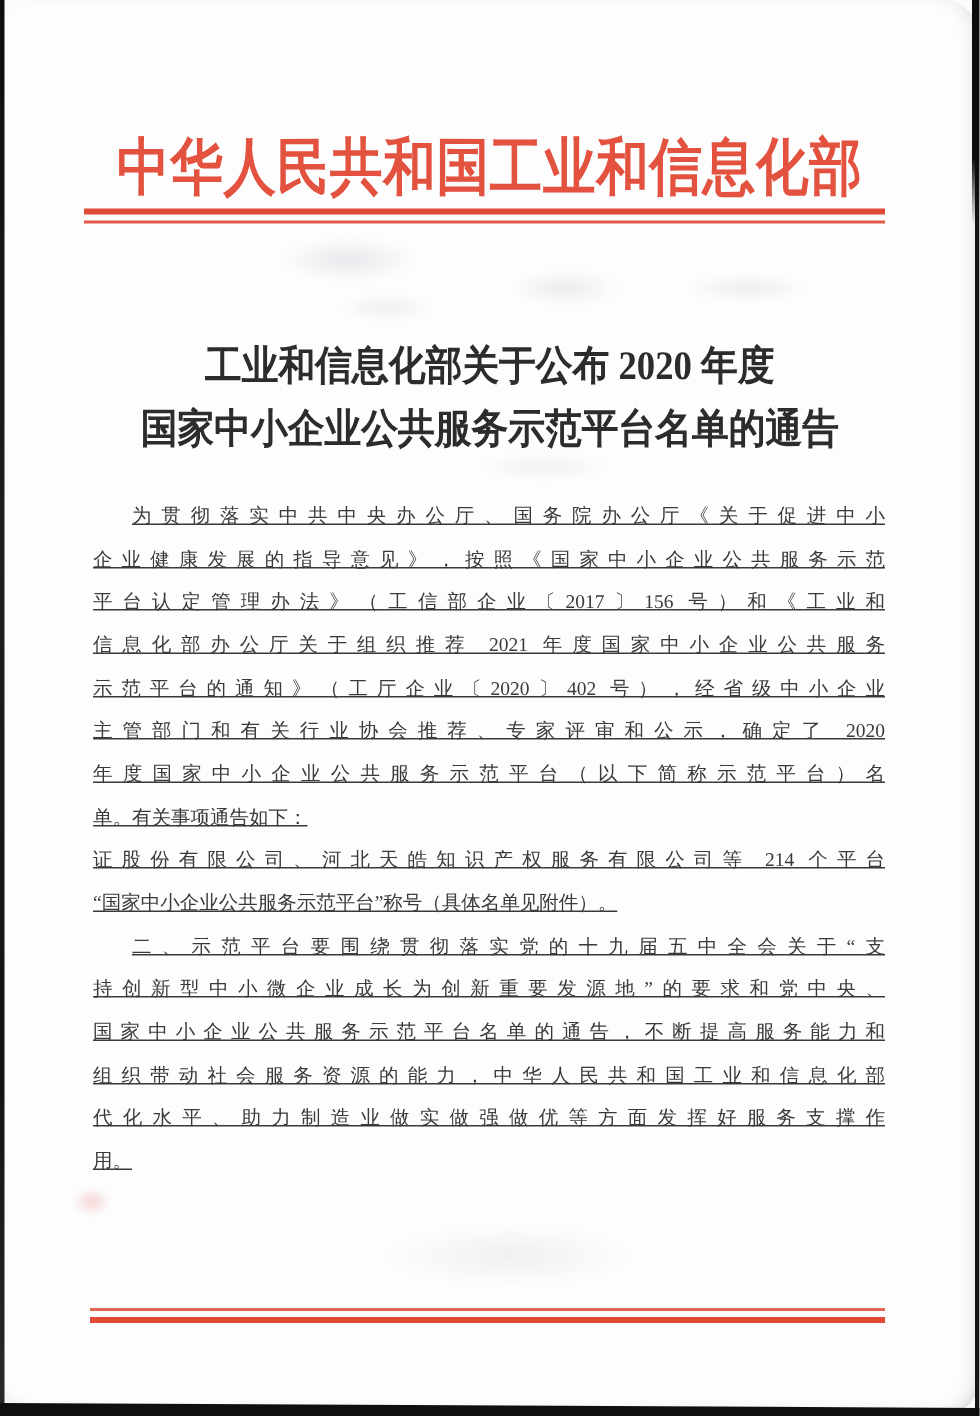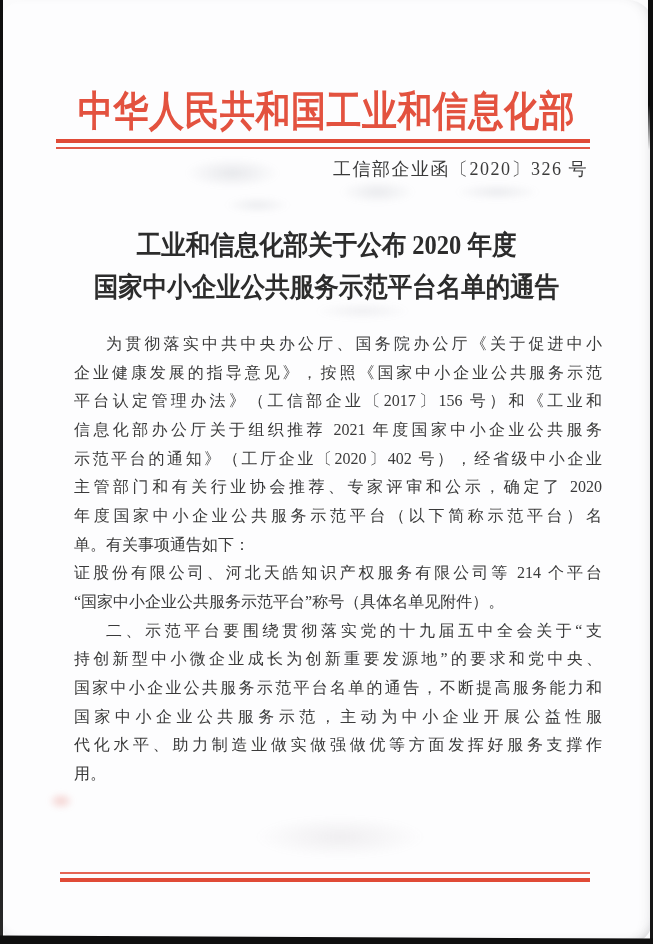--- a/index.html
+++ b/index.html
@@ -38,22 +38,22 @@
     font-size:18px;letter-spacing:1.5px;color:var(--ink,#3a3a3a);white-space:nowrap;
   }
   
   .doc-title{
     position:absolute;top:224px;left:0;width:100%;text-align:center;
     font-size:24.5px;line-height:37.6px;font-weight:700;color:var(--title-ink,#2c2c2c);
     transform:scaleY(1.1);transform-origin:center top;
   }
   
   .doc-body{
-    position:absolute;top:330px;left:74px;width:528px;
-    font-size:16px;line-height:28.68px;color:var(--ink,#3a3a3a);
+    position:absolute;top:330px;left:62px;width:528px;
+    font-size:13px;line-height:28.68px;color:var(--ink,#3a3a3a);text-decoration:underline;
   }
   .doc-body .line{
     text-align:justify;text-align-last:justify;text-justify:inter-character;
     word-break:break-all;white-space:nowrap0;height:28.68px;overflow:visible;
   }
   .doc-body .line.indent{text-indent:2em;}
   .doc-body .line.last{text-align-last:left;}
   
   .footer-rule{position:absolute;top:872px;left:60px;width:530px;}
   .footer-rule .thin{height:1.8px;background:var(--rule,#e04a37);opacity:.85;}
@@ -75,42 +75,41 @@
 <div class="page">
 
   <div class="masthead">中华人民共和国工业和信息化部</div>
 
   <div class="masthead-rule">
     <div class="thick"></div>
     <div class="gap"></div>
     <div class="thin"></div>
   </div>
 
-  <div class="doc-number">工信部企业函〔2020〕326 号</div>
 
   <div class="doc-title">
     <div>工业和信息化部关于公布 2020 年度</div>
     <div>国家中小企业公共服务示范平台名单的通告</div>
   </div>
 
   <div class="doc-body">
       <div class="line indent">为贯彻落实中共中央办公厅、国务院办公厅《关于促进中小</div>
       <div class="line">企业健康发展的指导意见》，按照《国家中小企业公共服务示范</div>
       <div class="line">平台认定管理办法》（工信部企业〔2017〕156 号）和《工业和</div>
       <div class="line">信息化部办公厅关于组织推荐 2021 年度国家中小企业公共服务</div>
       <div class="line">示范平台的通知》（工厅企业〔2020〕402 号），经省级中小企业</div>
       <div class="line">主管部门和有关行业协会推荐、专家评审和公示，确定了 2020</div>
       <div class="line">年度国家中小企业公共服务示范平台（以下简称示范平台）名</div>
       <div class="line last">单。有关事项通告如下：</div>
       <div class="line">证股份有限公司、河北天皓知识产权服务有限公司等 214 个平台</div>
       <div class="line last">“国家中小企业公共服务示范平台”称号（具体名单见附件）。</div>
       <div class="line indent">二、示范平台要围绕贯彻落实党的十九届五中全会关于“支</div>
       <div class="line">持创新型中小微企业成长为创新重要发源地”的要求和党中央、</div>
       <div class="line">国家中小企业公共服务示范平台名单的通告，不断提高服务能力和</div>
-      <div class="line">国家中小企业公共服务示范，主动为中小企业开展公益性服</div>
+      <div class="line">组织带动社会服务资源的能力，中华人民共和国工业和信息化部</div>
       <div class="line">代化水平、助力制造业做实做强做优等方面发挥好服务支撑作</div>
       <div class="line last">用。</div>
     </div>
 
   <div class="footer-rule">
     <div class="thin"></div>
     <div class="gap"></div>
     <div class="thick"></div>
   </div>
 

